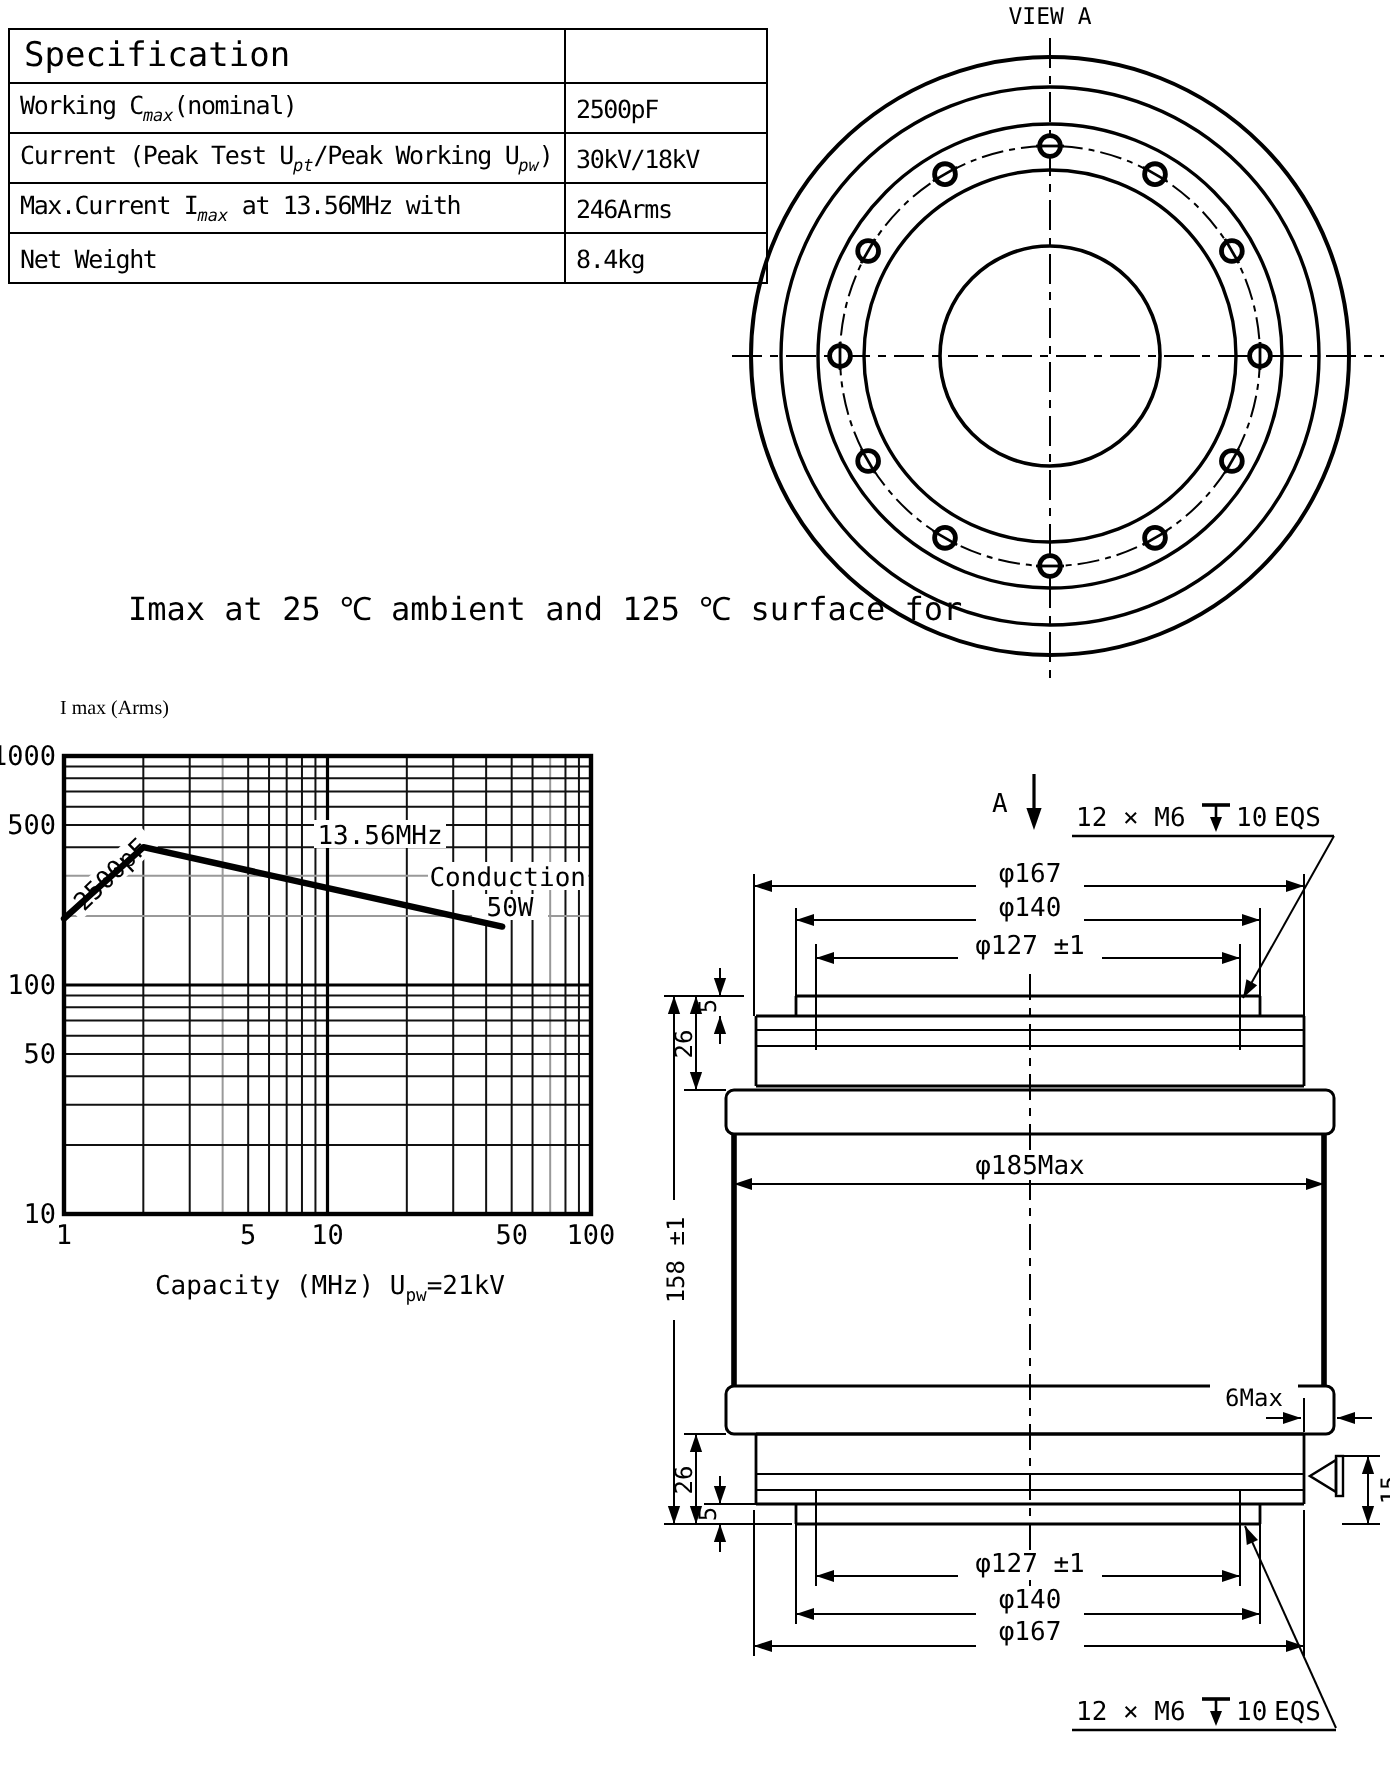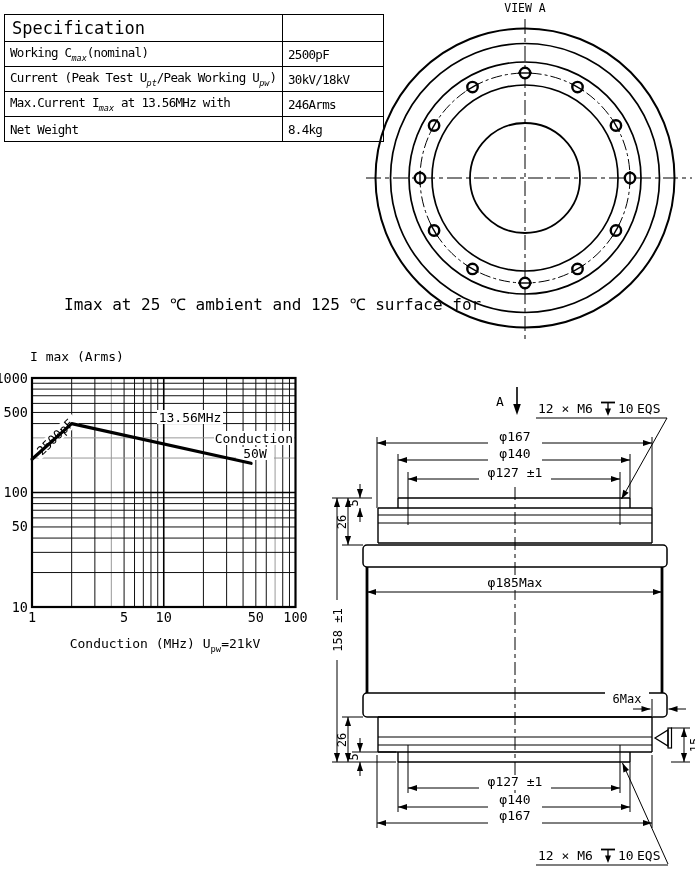--- a/index.html
+++ b/index.html
@@ -9,21 +9,21 @@
   table.spec{position:absolute;left:4px;top:14px;width:364px;border-collapse:collapse;
              table-layout:fixed;}
   table.spec td{border:1.6px solid #000;font-size:12.5px;letter-spacing:-0.7px;
                 padding:2px 5px;height:20px;white-space:nowrap;overflow:hidden;vertical-align:middle;}
   table.spec td.c1{width:263px;}
   table.spec td.c2{width:86px;}
   table.spec tr.hdr td{font-size:17px;letter-spacing:0;padding:3px 7px;}
   table.spec sub{font-size:0.68em;letter-spacing:0;font-style:italic;}
   
   .chart-title{position:absolute;left:28px;top:296px;font-size:16px;line-height:18px;white-space:nowrap;margin-left:36px;}
-  .chart-ylabel{position:absolute;left:30px;top:349px;font-size:13px;}
+  .chart-ylabel{position:absolute;left:30px;top:349px;font-size:10px;font-family:Liberation Serif, serif;}
   .chart-xlabel{position:absolute;left:0px;top:636px;width:330px;text-align:center;font-size:13px;}
   .chart-xlabel sub,.chart-title sub{font-size:0.68em;}
   svg{position:absolute;}
   #svgViewA{left:358px;top:0px;}
   #svgChart{left:0px;top:368px;}
   #svgSide{left:330px;top:385px;}
   .wbg{fill:#fff;stroke:none;}
   text{font-family:"DejaVu Sans Mono","Liberation Mono",monospace;fill:#000;}
 </style>
 </head>
@@ -155,21 +155,21 @@
         <text x="28" y="129" font-size="13.5" text-anchor="end">100</text>
         <text x="28" y="48.96793450352584" font-size="13.5" text-anchor="end">500</text>
         <text x="28" y="14.5" font-size="13.5" text-anchor="end">1000</text>
         <text x="32" y="254" font-size="13.5" text-anchor="middle">1</text>
         <text x="124.08929807127049" y="254" font-size="13.5" text-anchor="middle">5</text>
         <text x="163.75" y="254" font-size="13.5" text-anchor="middle">10</text>
         <text x="255.83929807127046" y="254" font-size="13.5" text-anchor="middle">50</text>
         <text x="295.5" y="254" font-size="13.5" text-anchor="middle">100</text>
       </g>
     </svg>
-  <div class="chart-xlabel"><span>Conduction (MHz) U</span><sub>pw</sub><span>=21kV</span></div>
+  <div class="chart-xlabel"><span>Capacity (MHz) U</span><sub>pw</sub><span>=21kV</span></div>
 
   <svg id="svgSide" width="365" height="502" viewBox="0 0 365 502">
     <defs>
       <marker id="arw" viewBox="0 0 10 10" refX="10" refY="5" markerWidth="11" markerHeight="9" orient="auto">
         <path d="M0,1.6 L10,5 L0,8.4 Z" fill="#000"></path>
       </marker>
     </defs>
     <g id="sv-lines">
         <line x1="185" y1="102" x2="185" y2="415" stroke="#000" stroke-width="1" stroke-dasharray="13 4 4 4"></line>
         <line x1="187" y1="2" x2="187" y2="20" stroke="#000" stroke-width="1.6"></line>

